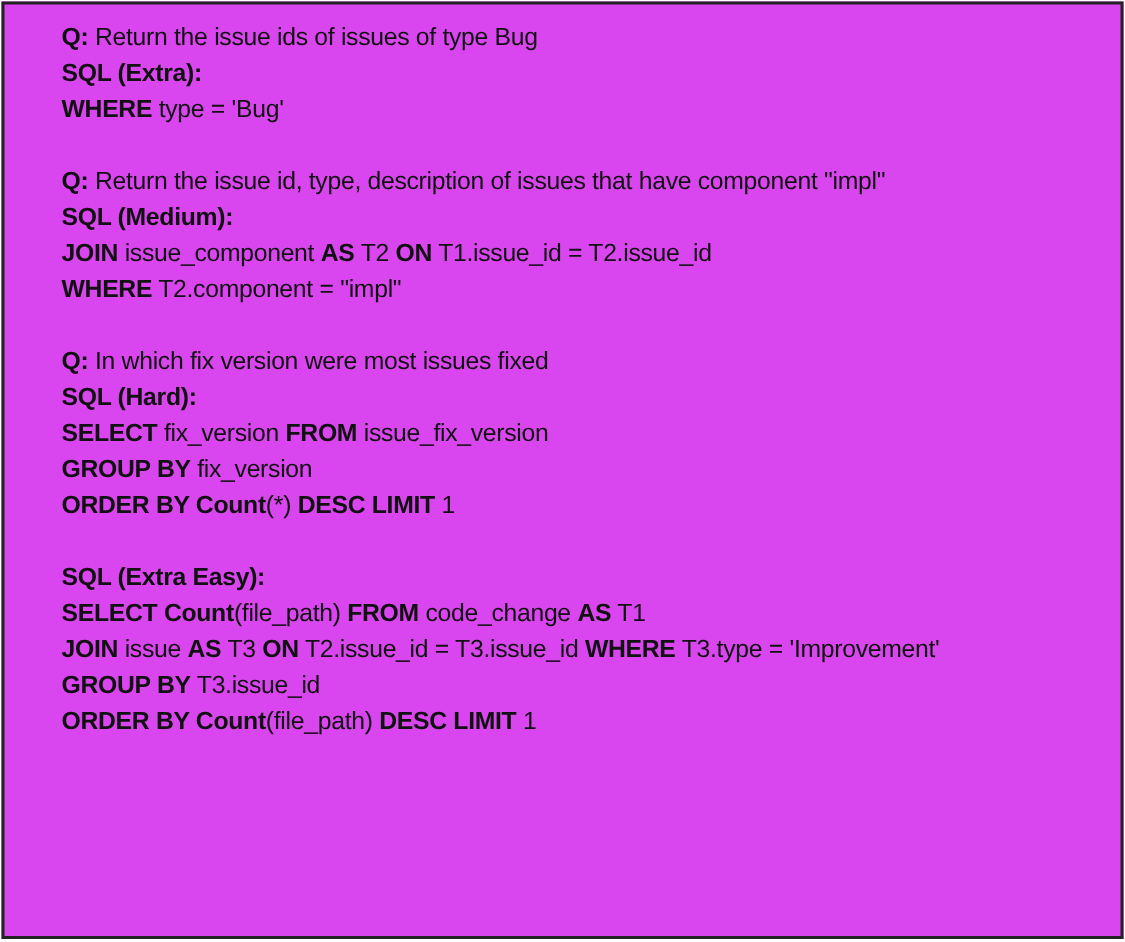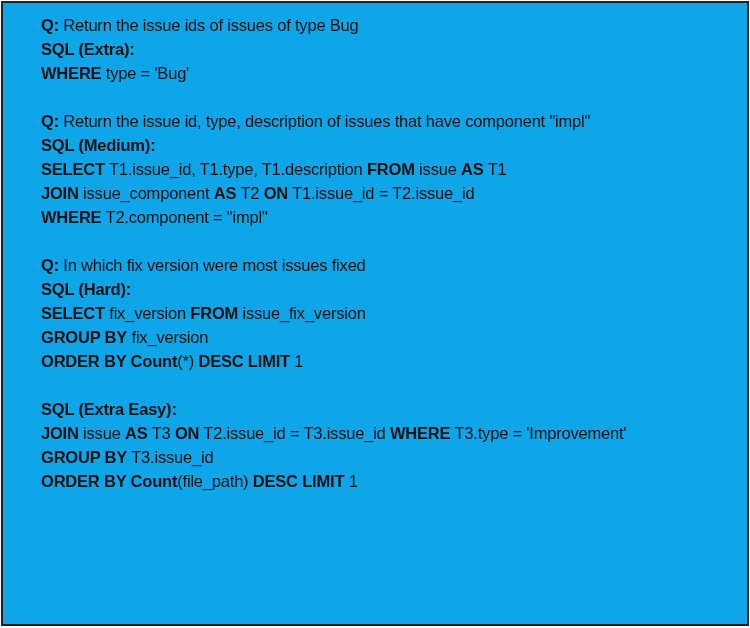--- a/index.html
+++ b/index.html
@@ -14,21 +14,21 @@
       position: relative;
     }
     .frame {
       position: absolute;
       left: 1px;
       top: 1px;
       width: 744px;
       height: 621px;
       border: 2px solid #222222;
       box-sizing: content-box;
-      background: #0ea5e9;
+      background: #d946ef;
     }
     .content {
       position: absolute;
       left: 38px;
       top: 10px;
       right: 8px;
       font-family: "Liberation Sans", sans-serif;
       font-size: 16.5px;
       color: #111111;
       line-height: 24px;
@@ -55,31 +55,31 @@
 <div class="frame">
   <div class="content" id="content">
       <div class="block">
         <div class="line wrap"><span class="kw">Q:</span><span> Return the issue ids of issues of type Bug</span></div>
         <div class="line kw">SQL (Extra):</div>
         <div class="line"><span class="kw">WHERE</span><span> type = 'Bug'</span></div>
       </div>
       <div class="block">
         <div class="line wrap"><span class="kw">Q:</span><span> Return the issue id, type, description of issues that have component "impl"</span></div>
         <div class="line kw">SQL (Medium):</div>
-        <div class="line"><span class="kw">SELECT</span><span> T1.issue_id, T1.type, T1.description </span><span class="kw">FROM</span><span> issue </span><span class="kw">AS</span><span> T1</span></div>
         <div class="line"><span class="kw">JOIN</span><span> issue_component </span><span class="kw">AS</span><span> T2 </span><span class="kw">ON</span><span> T1.issue_id = T2.issue_id</span></div>
         <div class="line"><span class="kw">WHERE</span><span> T2.component = "impl"</span></div>
       </div>
       <div class="block">
         <div class="line wrap"><span class="kw">Q:</span><span> In which fix version were most issues fixed</span></div>
         <div class="line kw">SQL (Hard):</div>
         <div class="line"><span class="kw">SELECT</span><span> fix_version </span><span class="kw">FROM</span><span> issue_fix_version</span></div>
         <div class="line"><span class="kw">GROUP BY</span><span> fix_version</span></div>
         <div class="line"><span class="kw">ORDER BY Count</span><span>(*) </span><span class="kw">DESC LIMIT</span><span> 1</span></div>
       </div>
       <div class="block">
         <div class="line kw">SQL (Extra Easy):</div>
+        <div class="line"><span class="kw">SELECT Count</span><span>(file_path) </span><span class="kw">FROM</span><span> code_change </span><span class="kw">AS</span><span> T1</span></div>
         <div class="line"><span class="kw">JOIN</span><span> issue </span><span class="kw">AS</span><span> T3 </span><span class="kw">ON</span><span> T2.issue_id = T3.issue_id </span><span class="kw">WHERE</span><span> T3.type = 'Improvement'</span></div>
         <div class="line"><span class="kw">GROUP BY</span><span> T3.issue_id</span></div>
         <div class="line"><span class="kw">ORDER BY Count</span><span>(file_path) </span><span class="kw">DESC LIMIT</span><span> 1</span></div>
       </div>
     </div>
 </div>
 
 </body></html>

